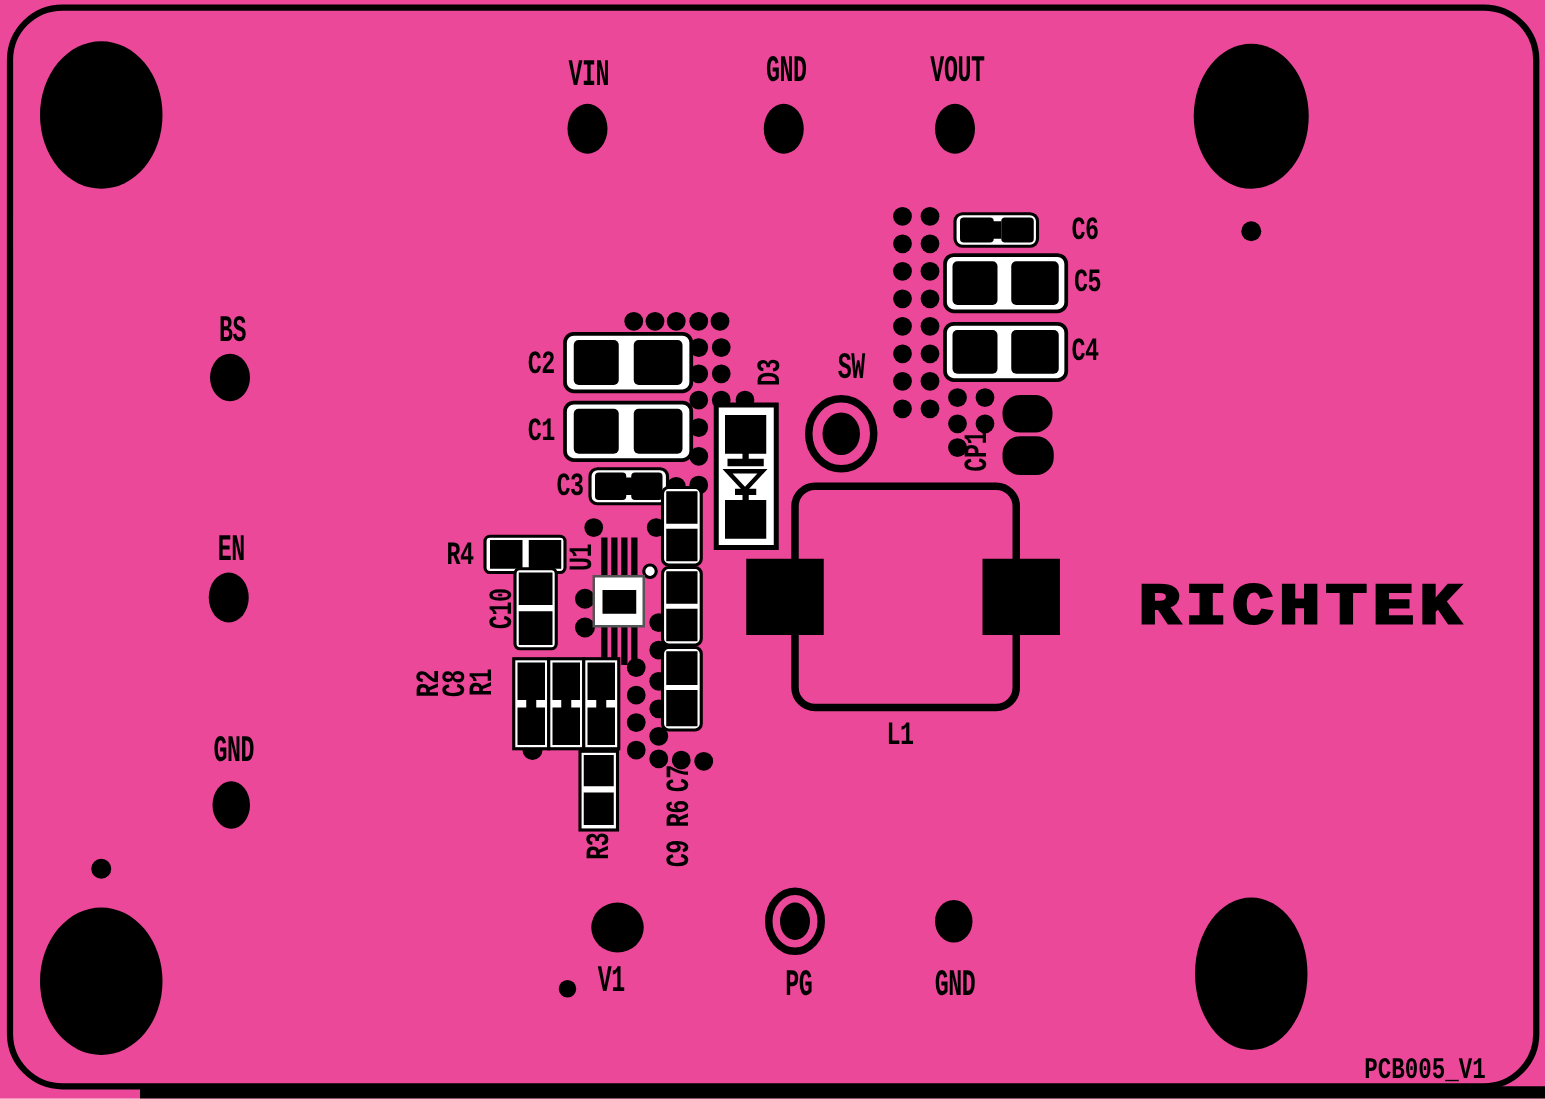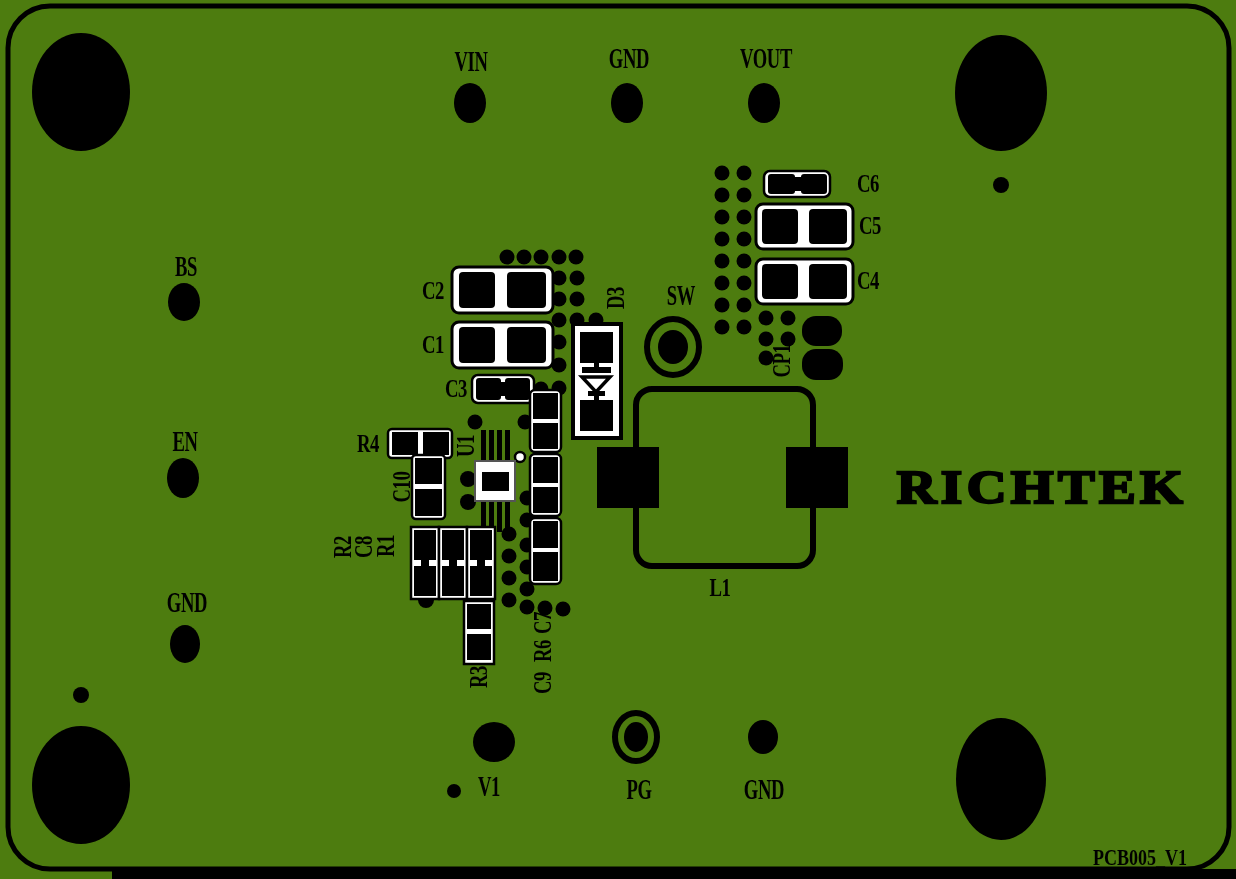--- a/index.html
+++ b/index.html
@@ -1,19 +1,19 @@
 <!DOCTYPE html>
 <html><head>
 <meta charset="utf-8">
 <style>
   html,body { margin:0; padding:0; background:#ffffff; }
   #stage {
     position:relative; width:1236px; height:879px;
-    background:#4d7c0f; overflow:hidden;
-    font-family:Liberation Serif, serif;
+    background:#ec4899; overflow:hidden;
+    font-family:Liberation Mono, monospace;
   }
   #silk { position:absolute; left:0; top:0; }
   .lbl {
     position:absolute; color:#000; font-weight:bold; white-space:nowrap;
     line-height:1; user-select:none;
   }
   .tp-lbl  { font-size:30px; transform:translate(-50%,-50%) scaleX(0.62); letter-spacing:-0.5px; }
   .ref-lbl { font-size:26px; transform:translate(-50%,-50%) scaleX(0.72); letter-spacing:-0.5px; }
   .ref-lbl.rot { transform:translate(-50%,-50%) rotate(-90deg) scaleX(0.72); }
   .ver-lbl { font-size:24px; transform:translate(-50%,-50%) scaleX(0.75); }

